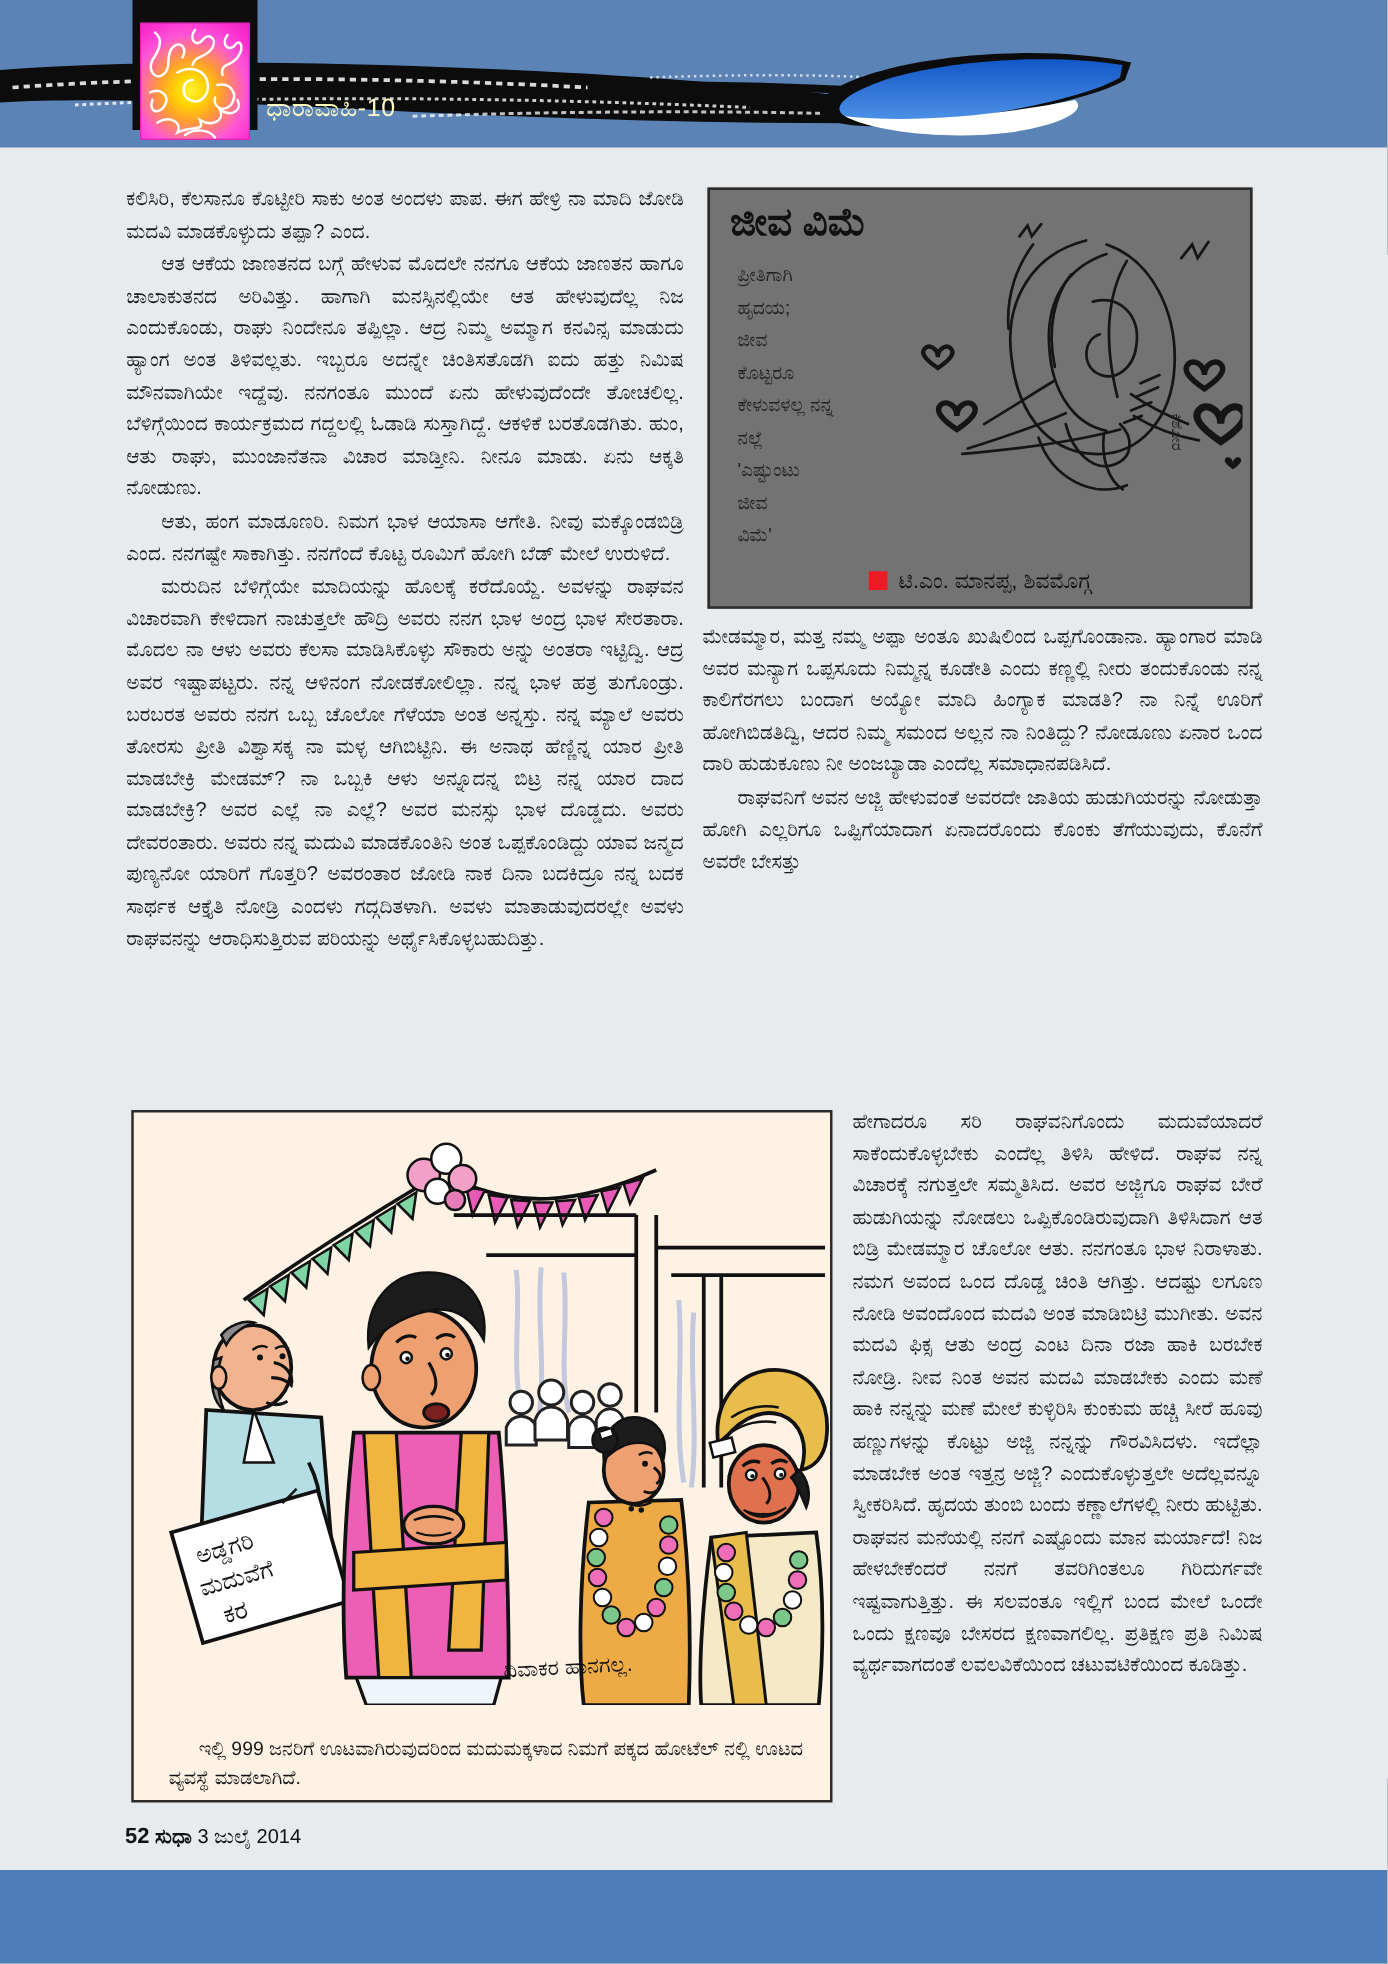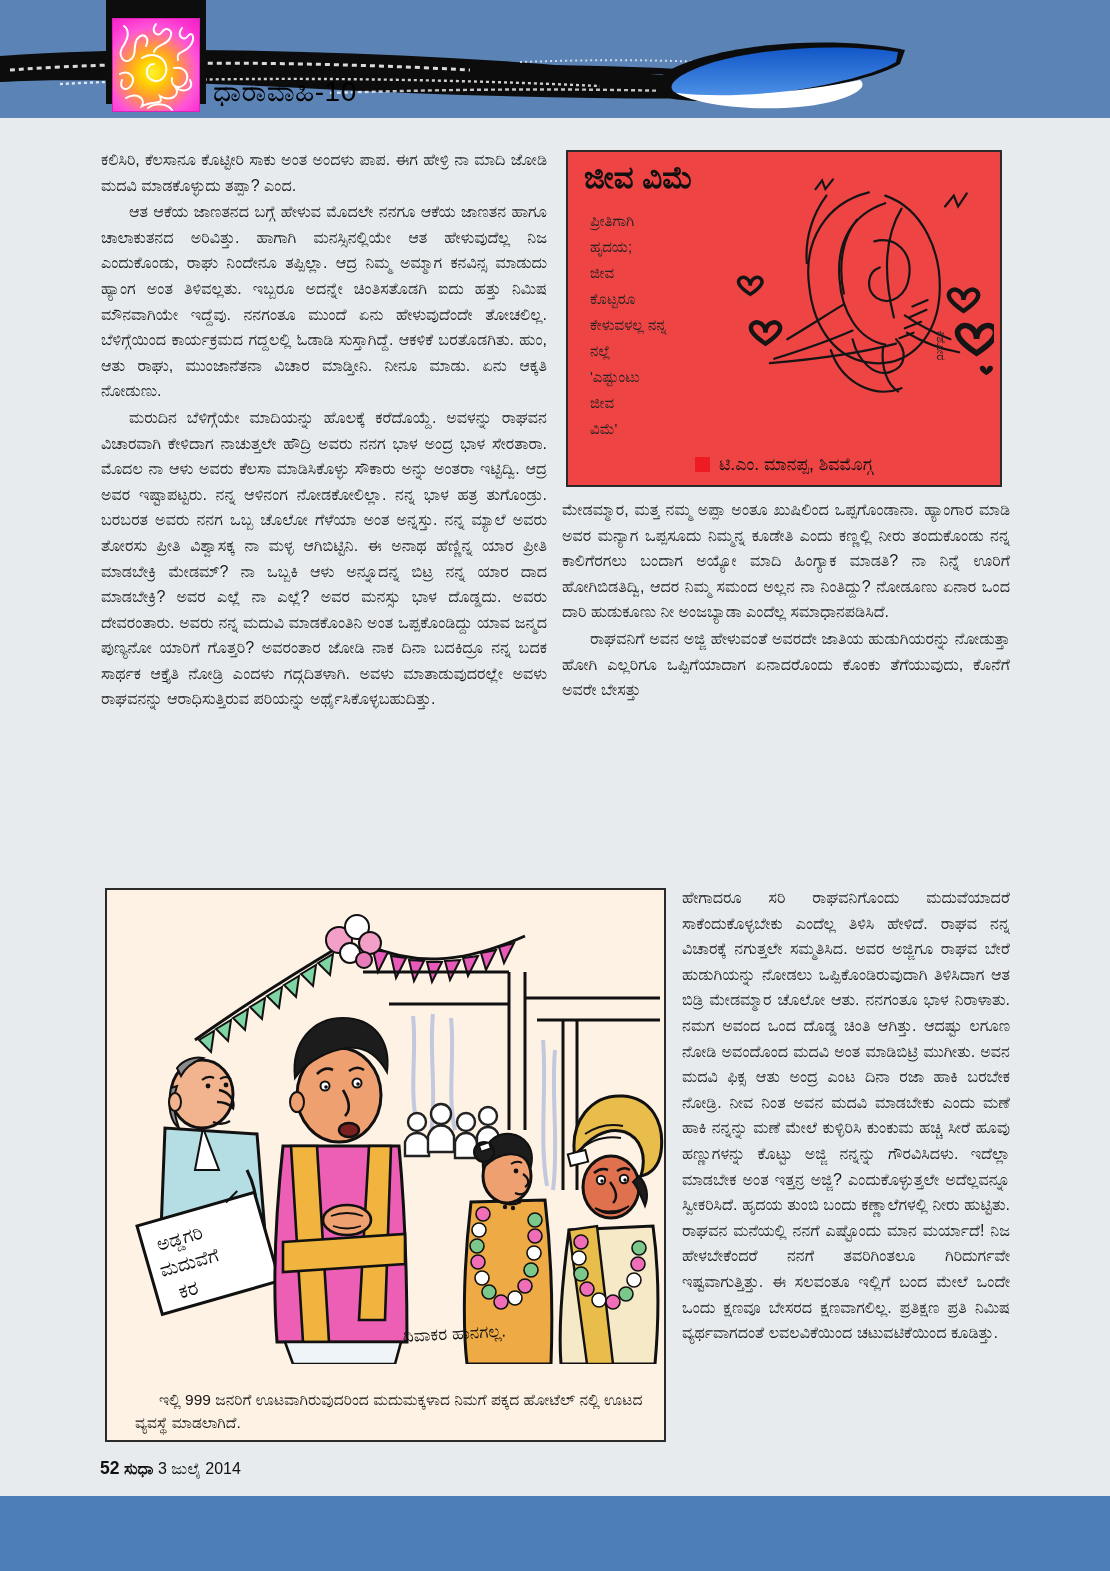--- a/index.html
+++ b/index.html
@@ -6,30 +6,30 @@
   .page{position:relative;width:1110px;height:1571px;background:#e7ebed;overflow:hidden;
         font-family:"Liberation Sans","DejaVu Sans",sans-serif;color:#1a1a1a;margin:0 auto;}
   
   .header{position:absolute;left:0;top:0;width:1110px;height:118px;background:#5b83b6;}
   .banner-svg{position:absolute;left:0;top:0;width:1110px;height:118px;}
   .logo-black{position:absolute;left:106px;top:0;width:100px;height:104px;background:#0d0d0d;}
   .logo-pink{position:absolute;left:112px;top:18px;width:88px;height:94px;
              background:radial-gradient(circle at 46% 58%, #fff335 0%, #ffd400 16%, #ff9e2e 34%, #ff55d8 62%, #fb2ecf 82%, #ef22c2 100%);
              box-shadow:0 0 0 1px #e020b8 inset;}
   .logo-pink svg{width:100%;height:100%;}
-  .serial-label{position:absolute;left:213px;top:76px;font-size:28px;color:#000000;letter-spacing:.5px;}
+  .serial-label{position:absolute;left:213px;top:76px;font-size:20px;color:#fef9c3;letter-spacing:.5px;}
   
   .textcol{position:absolute;font-size:16px;line-height:1.6;text-align:justify;overflow:hidden;}
   .left-col{left:100px;top:146px;width:448px;height:738px;}
   .right-col-top{left:561px;top:496px;width:450px;height:386px;}
   .right-col-narrow{left:681px;top:884px;width:330px;height:578px;}
   .para{margin:1px;text-indent:28px;}
   .textcol .para:first-child{text-indent:0;}
   
-  .ins-box{position:absolute;left:566px;top:150px;width:436px;height:337px;background:#ef4444;
+  .ins-box{position:absolute;left:566px;top:150px;width:436px;height:337px;background:#737373;
            border:2px solid #2b2b2b;box-sizing:border-box;}
   .ins-title{position:absolute;left:16px;top:8px;font-size:31px;font-weight:bold;color:#111;}
   .ins-poem{position:absolute;left:22px;top:56px;font-size:15px;line-height:1.73;color:#222;}
   .ins-sketch{position:absolute;right:6px;top:12px;width:272px;height:258px;}
   .ins-credit{position:absolute;left:0;right:0;bottom:10px;text-align:center;font-size:17.5px;font-weight:normal;color:#111;}
   .red-sq{display:inline-block;width:15px;height:15px;background:#ed1c24;margin-right:9px;vertical-align:-2px;}
   
   .cartoon-box{position:absolute;left:105px;top:888px;width:561px;height:554px;background:#fdf2e4;
                border:2px solid #2b2b2b;box-sizing:border-box;}
   .cartoon-svg{position:absolute;left:0;top:0;width:557px;height:474px;}
@@ -82,20 +82,21 @@
           <path d="M36,90 C44,84 56,86 60,92"></path>
         </g>
       </svg>
     </div>
     <div class="serial-label">ಧಾರಾವಾಹಿ-10</div>
   </div>
 
   <div class="textcol left-col">
       <p class="para">ಕಲಿಸಿರಿ, ಕೆಲಸಾನೂ ಕೊಟ್ಟೀರಿ ಸಾಕು ಅಂತ ಅಂದಳು ಪಾಪ. ಈಗ ಹೇಳ್ರಿ ನಾ ಮಾದಿ ಜೋಡಿ ಮದವಿ ಮಾಡಕೊಳ್ಳುದು ತಪ್ಪಾ? ಎಂದ.</p>
       <p class="para">ಆತ ಆಕೆಯ ಜಾಣತನದ ಬಗ್ಗೆ ಹೇಳುವ ಮೊದಲೇ ನನಗೂ ಆಕೆಯ ಜಾಣತನ ಹಾಗೂ ಚಾಲಾಕುತನದ ಅರಿವಿತ್ತು. ಹಾಗಾಗಿ ಮನಸ್ಸಿನಲ್ಲಿಯೇ ಆತ ಹೇಳುವುದೆಲ್ಲ ನಿಜ ಎಂದುಕೊಂಡು, ರಾಘು ನಿಂದೇನೂ ತಪ್ಪಿಲ್ಲಾ. ಆದ್ರ ನಿಮ್ಮ ಅಮ್ಮಾಗ ಕನವಿನ್ಸ ಮಾಡುದು ಹ್ಯಾಂಗ ಅಂತ ತಿಳಿವಲ್ಲತು. ಇಬ್ಬರೂ ಅದನ್ನೇ ಚಿಂತಿಸತೊಡಗಿ ಐದು ಹತ್ತು ನಿಮಿಷ ಮೌನವಾಗಿಯೇ ಇದ್ದೆವು. ನನಗಂತೂ ಮುಂದೆ ಏನು ಹೇಳುವುದೆಂದೇ ತೋಚಲಿಲ್ಲ. ಬೆಳಿಗ್ಗೆಯಿಂದ ಕಾರ್ಯಕ್ರಮದ ಗದ್ದಲಲ್ಲಿ ಓಡಾಡಿ ಸುಸ್ತಾಗಿದ್ದೆ. ಆಕಳಿಕೆ ಬರತೊಡಗಿತು. ಹುಂ, ಆತು ರಾಘು, ಮುಂಜಾನೆತನಾ ವಿಚಾರ ಮಾಡ್ತೀನಿ. ನೀನೂ ಮಾಡು. ಏನು ಆಕ್ಕತಿ ನೋಡುಣು.</p>
+      <p class="para">ಆತು, ಹಂಗ ಮಾಡೂಣರಿ. ನಿಮಗ ಭಾಳ ಆಯಾಸಾ ಆಗೇತಿ. ನೀವು ಮಕ್ಕೊಂಡಬಿಡ್ರಿ ಎಂದ. ನನಗಷ್ಟೇ ಸಾಕಾಗಿತ್ತು. ನನಗೆಂದೆ ಕೊಟ್ಟ ರೂಮಿಗೆ ಹೋಗಿ ಬೆಡ್ ಮೇಲೆ ಉರುಳಿದೆ.</p>
       <p class="para">ಮರುದಿನ ಬೆಳಿಗ್ಗೆಯೇ ಮಾದಿಯನ್ನು ಹೊಲಕ್ಕೆ ಕರೆದೊಯ್ದೆ. ಅವಳನ್ನು ರಾಘವನ ವಿಚಾರವಾಗಿ ಕೇಳಿದಾಗ ನಾಚುತ್ತಲೇ ಹೌದ್ರಿ ಅವರು ನನಗ ಭಾಳ ಅಂದ್ರ ಭಾಳ ಸೇರತಾರಾ. ಮೊದಲ ನಾ ಆಳು ಅವರು ಕೆಲಸಾ ಮಾಡಿಸಿಕೊಳ್ಳು ಸೌಕಾರು ಅನ್ನು ಅಂತರಾ ಇಟ್ಟಿದ್ವಿ. ಆದ್ರ ಅವರ ಇಷ್ಟಾಪಟ್ಟರು. ನನ್ನ ಆಳಿನಂಗ ನೋಡಕೋಲಿಲ್ಲಾ. ನನ್ನ ಭಾಳ ಹತ್ರ ತುಗೊಂಡ್ರು. ಬರಬರತ ಅವರು ನನಗ ಒಬ್ಬ ಚೊಲೋ ಗೆಳೆಯಾ ಅಂತ ಅನ್ನಸ್ತು. ನನ್ನ ಮ್ಯಾಲೆ ಅವರು ತೋರಸು ಪ್ರೀತಿ ವಿಶ್ವಾಸಕ್ಕ ನಾ ಮಳ್ಳ ಆಗಿಬಿಟ್ಟಿನಿ. ಈ ಅನಾಥ ಹೆಣ್ಣಿನ್ನ ಯಾರ ಪ್ರೀತಿ ಮಾಡಬೇಕ್ರಿ ಮೇಡಮ್? ನಾ ಒಬ್ಬಕಿ ಆಳು ಅನ್ನೂದನ್ನ ಬಿಟ್ರ ನನ್ನ ಯಾರ ದಾದ ಮಾಡಬೇಕ್ರಿ? ಅವರ ಎಲ್ಲೆ ನಾ ಎಲ್ಲೆ? ಅವರ ಮನಸ್ಸು ಭಾಳ ದೊಡ್ಡದು. ಅವರು ದೇವರಂತಾರು. ಅವರು ನನ್ನ ಮದುವಿ ಮಾಡಕೊಂತಿನಿ ಅಂತ ಒಪ್ಪಕೊಂಡಿದ್ದು ಯಾವ ಜನ್ಮದ ಪುಣ್ಯನೋ ಯಾರಿಗೆ ಗೊತ್ತರಿ? ಅವರಂತಾರ ಜೋಡಿ ನಾಕ ದಿನಾ ಬದಕಿದ್ರೂ ನನ್ನ ಬದಕ ಸಾರ್ಥಕ ಆಕ್ತೈತಿ ನೋಡ್ರಿ ಎಂದಳು ಗದ್ಗದಿತಳಾಗಿ. ಅವಳು ಮಾತಾಡುವುದರಲ್ಲೇ ಅವಳು ರಾಘವನನ್ನು ಆರಾಧಿಸುತ್ತಿರುವ ಪರಿಯನ್ನು ಅರ್ಥೈಸಿಕೊಳ್ಳಬಹುದಿತ್ತು.</p>
     </div>
 
   <div class="ins-box">
     <div class="ins-title">ಜೀವ ವಿಮೆ</div>
     <div class="ins-poem">
         <div class="poem-line">ಪ್ರೀತಿಗಾಗಿ</div>
         <div class="poem-line">ಹೃದಯ;</div>
         <div class="poem-line">ಜೀವ</div>
         <div class="poem-line">ಕೊಟ್ಟರೂ</div>

